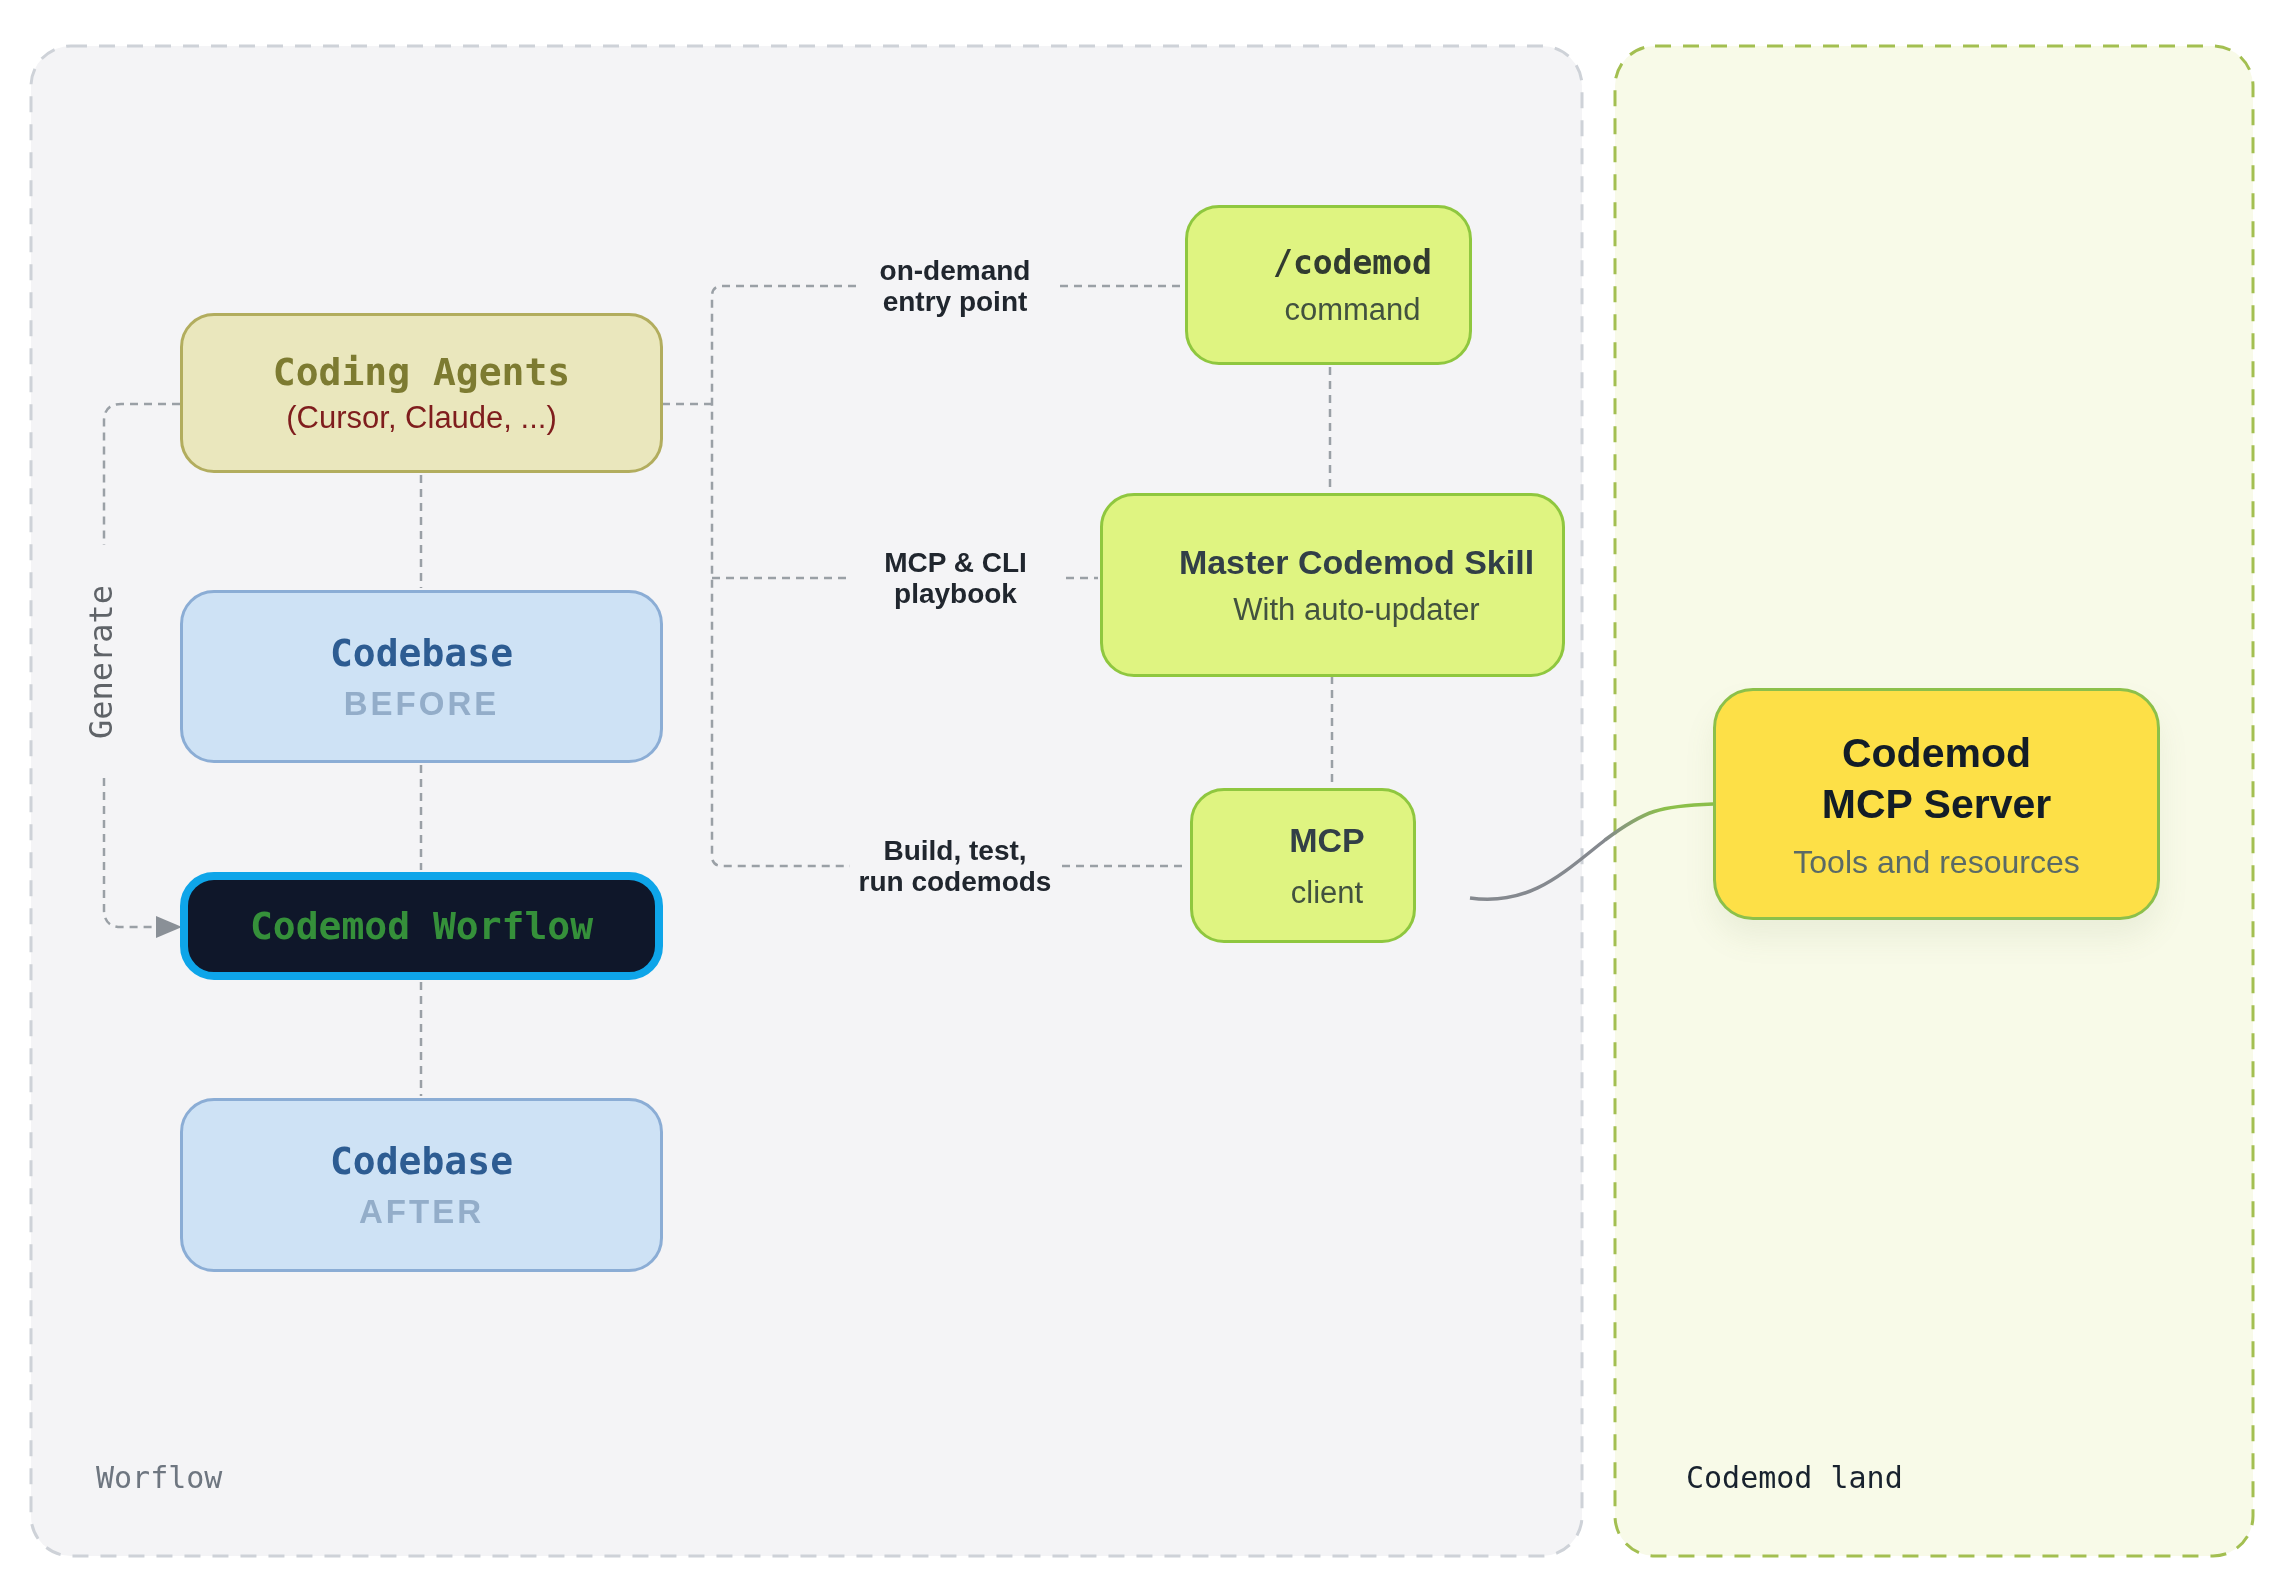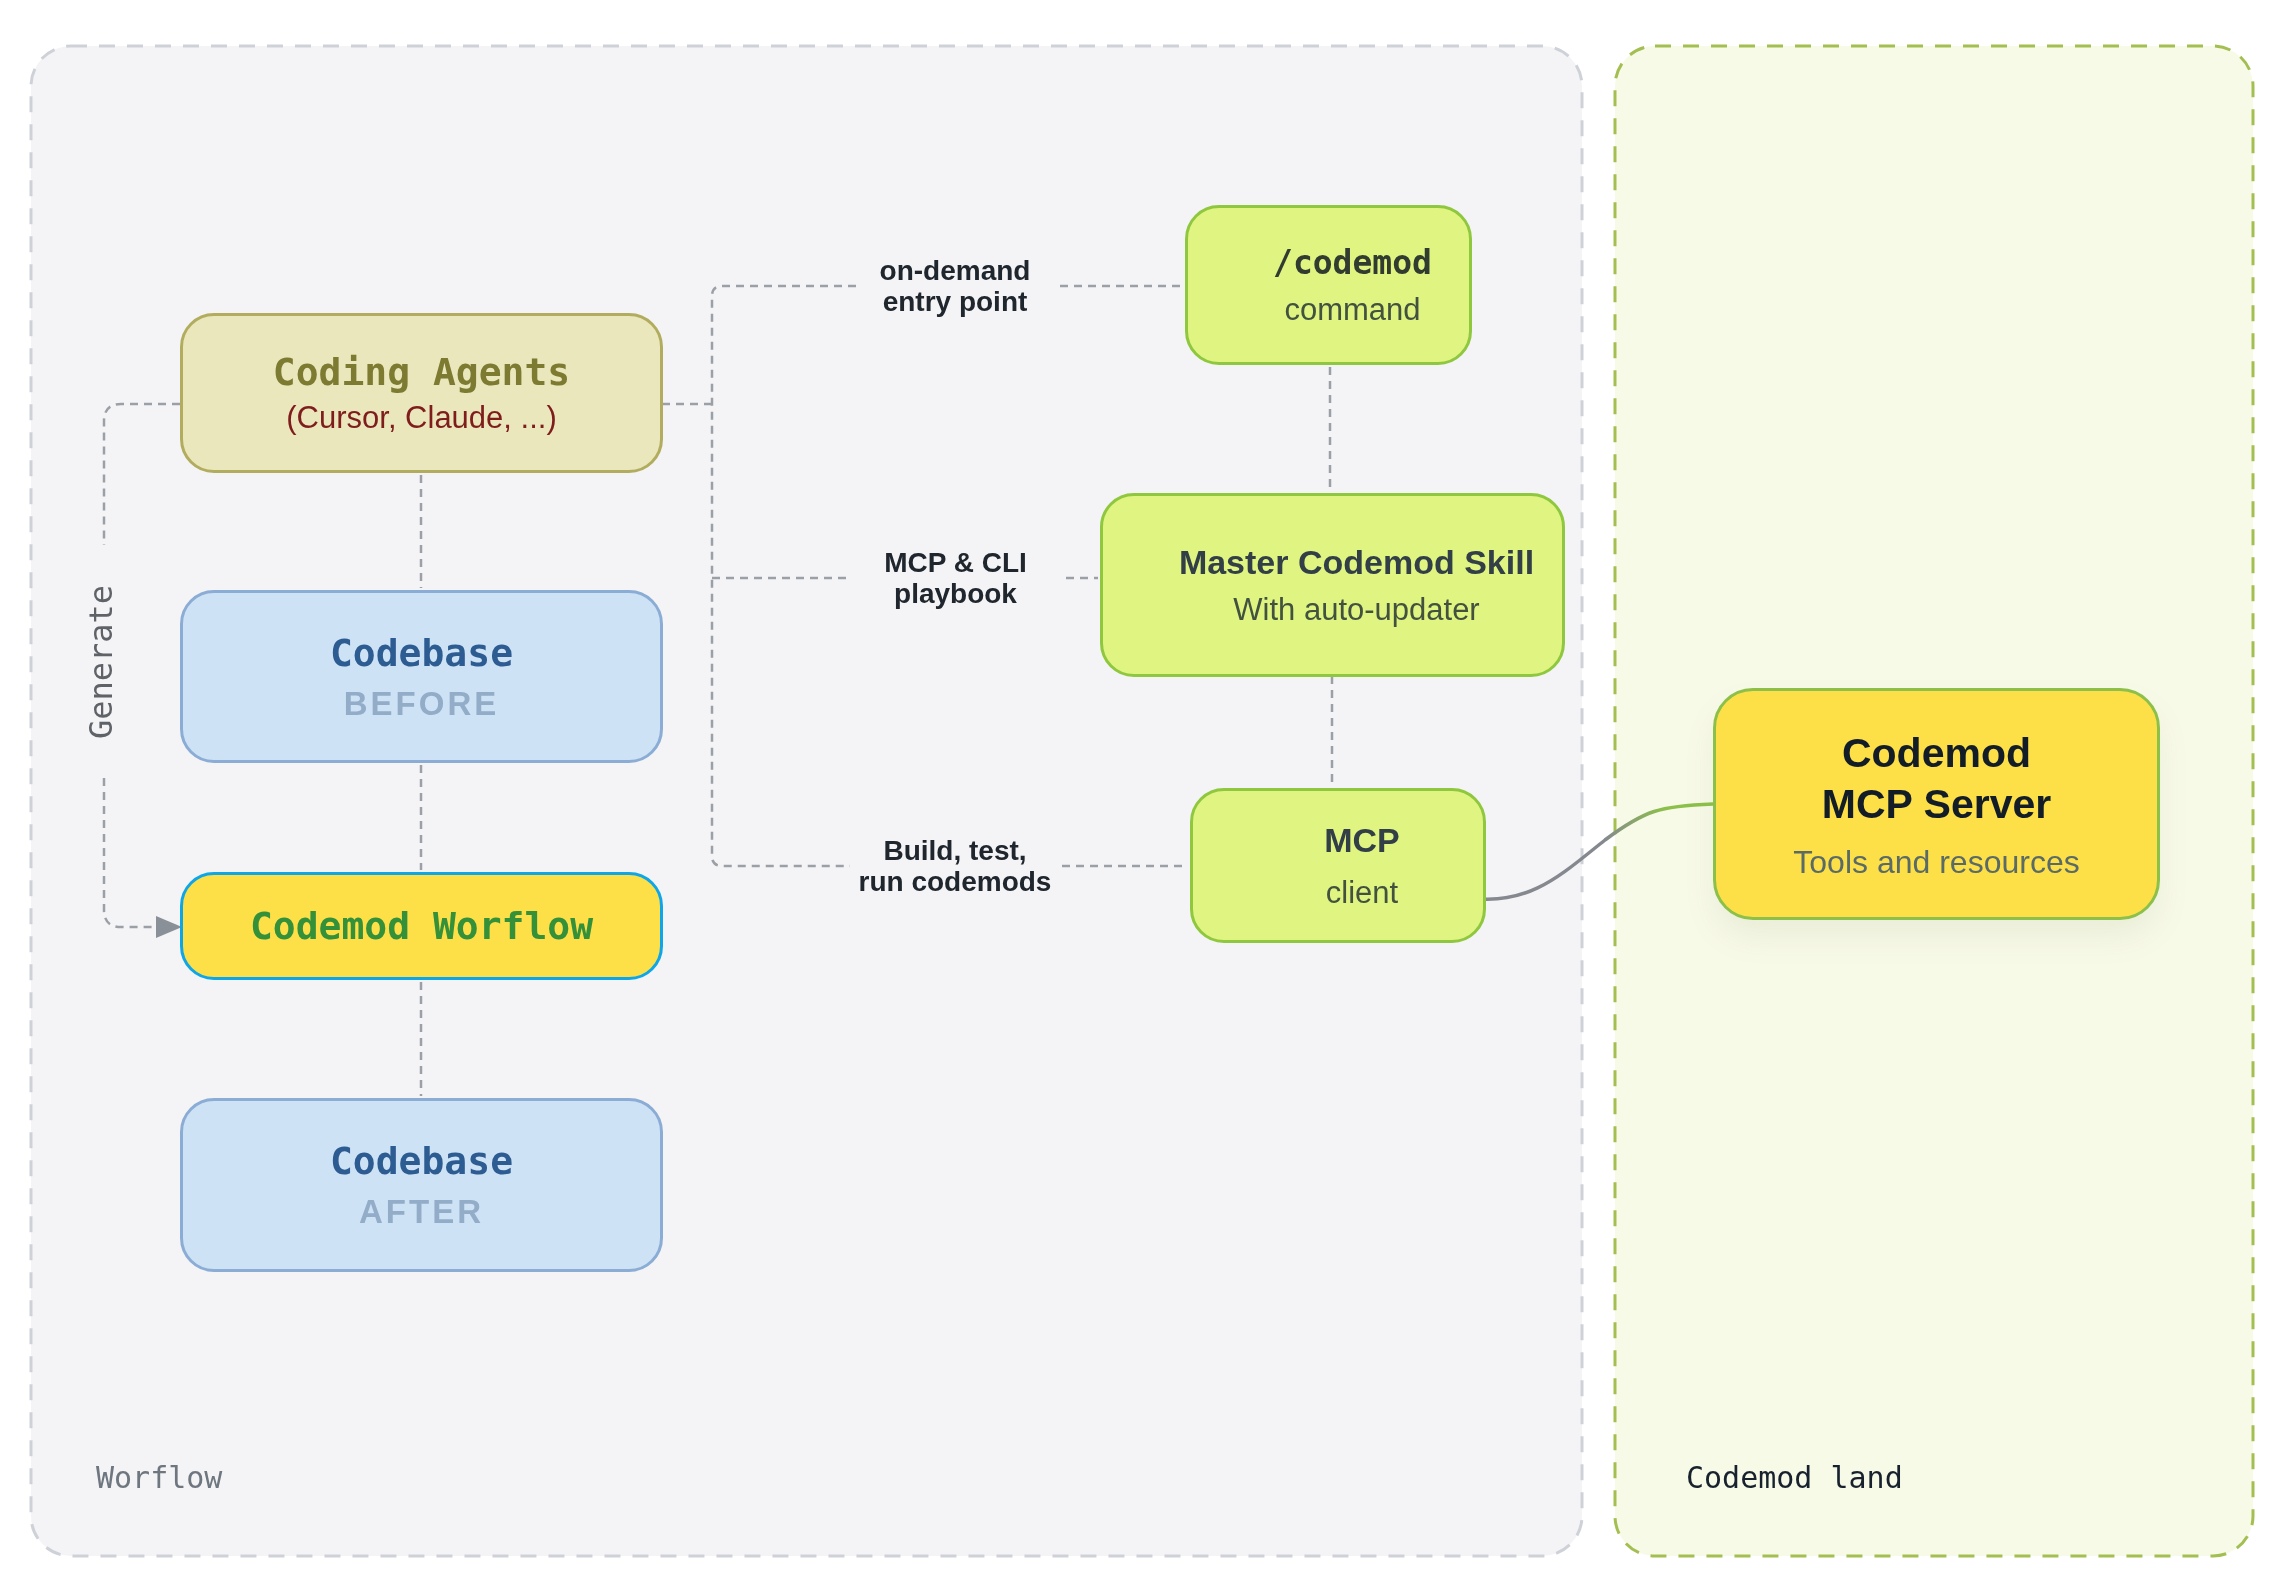--- a/index.html
+++ b/index.html
@@ -30,21 +30,21 @@
   .node-agents{background:#eae7bd;border:3px solid #b2ad5e;gap:6px;}
   .node-agents .title-mono{font-size:38px;color:#7d7b31;}
   .node-agents .subtitle{font-size:31px;color:#7f1d1d;}
 
   .node-codebase{background:#cee2f5;border:3px solid #8badd5;gap:10px;}
   .node-codebase .title-mono{font-size:38px;color:#2d5c92;}
   .node-codebase .subtitle{
     font-size:33px;font-weight:bold;letter-spacing:3px;color:#93adc9;
   }
 
-  .node-workflow{background:#fde047;border:3px solid #0ea5e9;}
+  .node-workflow{background:#0f172a;border:8px solid #0ea5e9;}
   .node-workflow .title-mono{font-size:38px;color:#35903a;}
 
   .node-action{background:#dff481;border:3px solid #8fc73f;gap:10px;padding-left:48px;}
   .node-action .title-mono{font-size:33px;color:#313b30;}
   .node-action .title-sans{font-size:34px;color:#323f47;}
   .node-action .subtitle{font-size:31px;color:#42523f;}
 
   .node-server{
     background:#fde047;border:3px solid #8cc04a;border-radius:40px;gap:14px;
     box-shadow:0 18px 30px rgba(120,140,90,0.10);
@@ -131,21 +131,21 @@
   <div class="node node-action" style="left:1185px;top:205px;width:287px;height:160px;">
     <div class="title-mono">/codemod</div>
     <div class="subtitle">command</div>
   </div>
 
   <div class="node node-action" style="left:1100px;top:493px;width:465px;height:184px;">
     <div class="title-sans">Master Codemod Skill</div>
     <div class="subtitle">With auto-updater</div>
   </div>
 
-  <div class="node node-action" style="left:1190px;top:788px;width:296px;height:155px;gap:15px;">
+  <div class="node node-action" style="left:1190px;top:788px;width:226px;height:155px;gap:15px;">
     <div class="title-sans">MCP</div>
     <div class="subtitle">client</div>
   </div>
 
   <div class="node node-server" style="left:1713px;top:688px;width:447px;height:232px;">
     <div>
       <div class="title-sans">Codemod</div>
       <div class="title-sans">MCP Server</div>
     </div>
     <div class="subtitle">Tools and resources</div>

